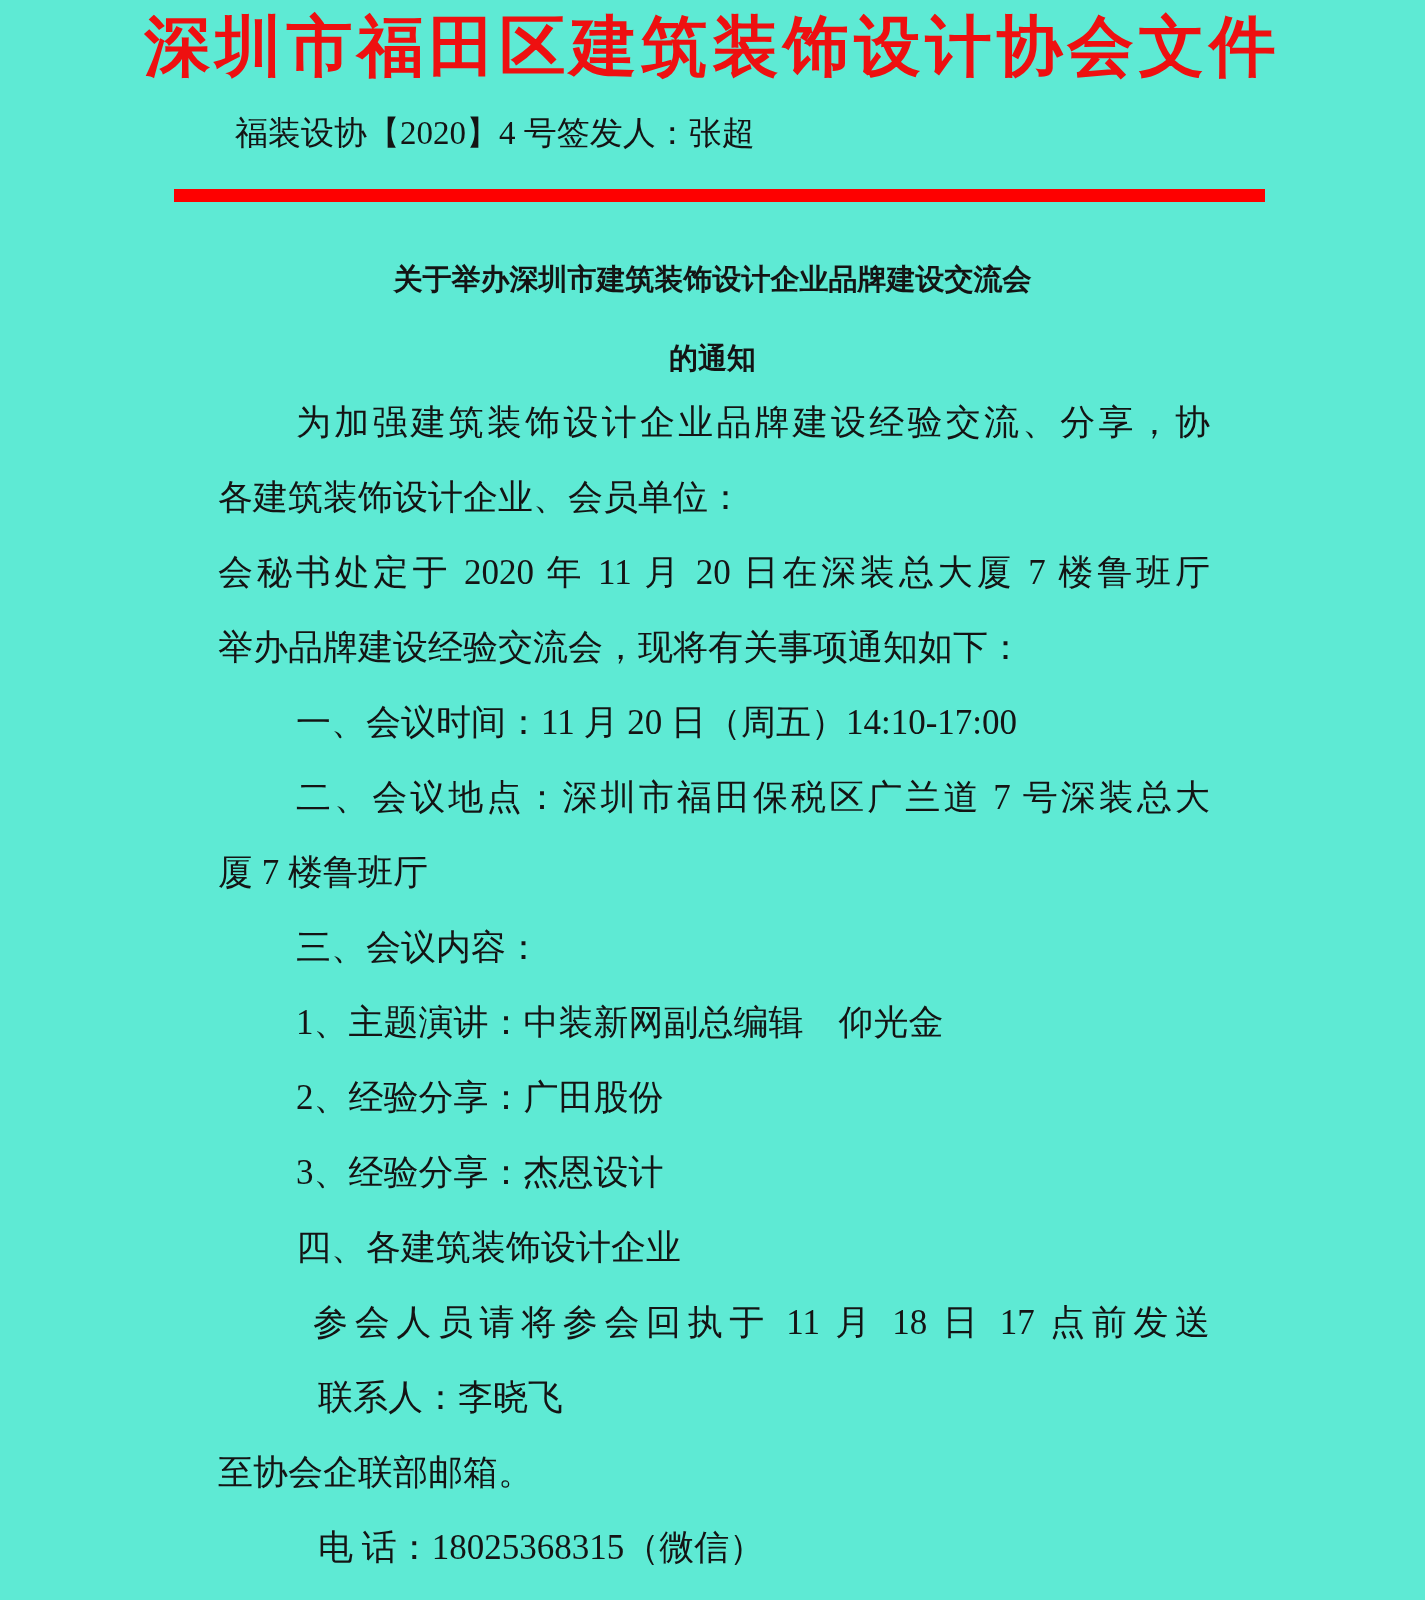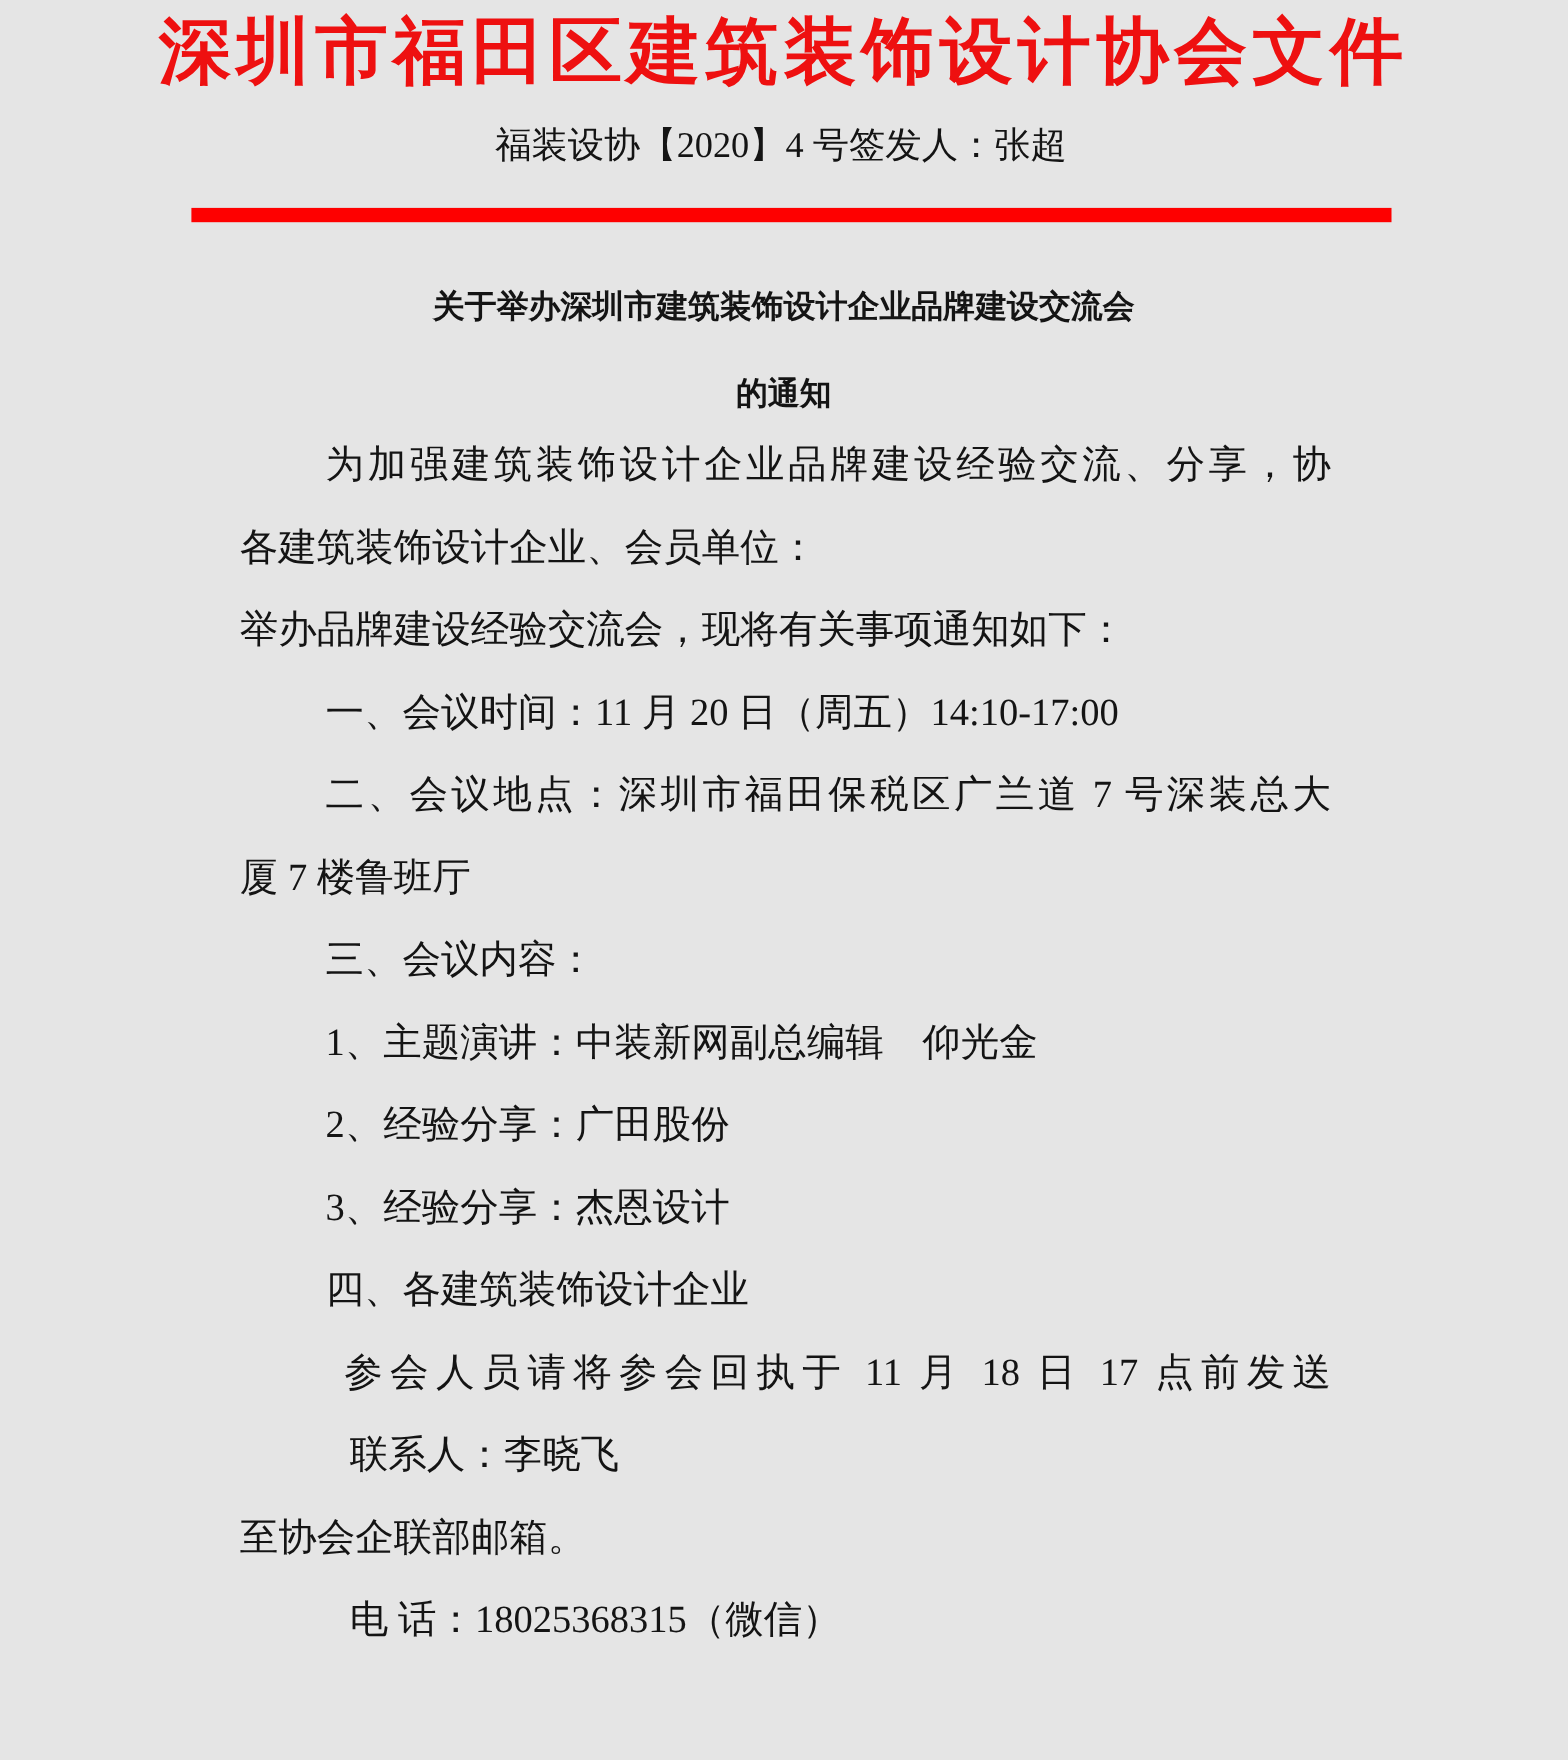--- a/index.html
+++ b/index.html
@@ -1,26 +1,26 @@
 <!DOCTYPE html>
 <html><head>
 <meta charset="utf-8">
 <style>
   html,body{margin:0;padding:0;background:#ffffff;}
   .page{
-    position:relative;width:1425px;height:1600px;background:#e5e5e5;overflow:hidden;
+    position:relative;width:1425px;height:1600px;background:#5eead4;overflow:hidden;
     font-family:"Liberation Serif","DejaVu Serif",serif;color:#141414;
   }
   .org-title{
     position:absolute;top:2px;left:0;width:100%;text-align:center;
     font-size:66px;font-weight:900;color:#ee1010;letter-spacing:5px;white-space:nowrap;
   }
   .meta{
     position:absolute;top:110px;left:235px;right:240px;
-    display:flex;justify-content:center;font-size:33px;line-height:46px;
+    display:flex;justify-content:flex-start;font-size:33px;line-height:46px;
   }
   .rule{
     position:absolute;top:189px;left:174px;width:1091px;height:13px;background:#fe0000;
   }
   .ntitle{
     position:absolute;top:240px;left:0;width:100%;text-align:center;
     font-size:29px;font-weight:bold;line-height:79px;
   }
   .doc-body{
     position:absolute;top:385px;left:218px;width:992px;font-size:35px;
@@ -46,20 +46,21 @@
   <div class="rule"></div>
 
   <div class="ntitle">
     <div>关于举办深圳市建筑装饰设计企业品牌建设交流会</div>
     <div>的通知</div>
   </div>
 
   <div class="doc-body">
     <div class="line i2 jf">为加强建筑装饰设计企业品牌建设经验交流、分享，协</div>
     <div class="line">各建筑装饰设计企业、会员单位：</div>
+    <div class="line jf">会秘书处定于 2020 年 11 月 20 日在深装总大厦 7 楼鲁班厅</div>
     <div class="line">举办品牌建设经验交流会，现将有关事项通知如下：</div>
     <div class="line i2">一、会议时间：11 月 20 日（周五）14:10-17:00</div>
     <div class="line i2 jf">二、会议地点：深圳市福田保税区广兰道 7 号深装总大</div>
     <div class="line">厦 7 楼鲁班厅</div>
     <div class="line i2">三、会议内容：</div>
     <div class="line i2">1、主题演讲：中装新网副总编辑　仰光金</div>
     <div class="line i2">2、经验分享：广田股份</div>
     <div class="line i2">3、经验分享：杰恩设计</div>
     <div class="line i2">四、各建筑装饰设计企业</div>
     <div class="line i3 jf">参会人员请将参会回执于 11 月 18 日 17 点前发送</div>

